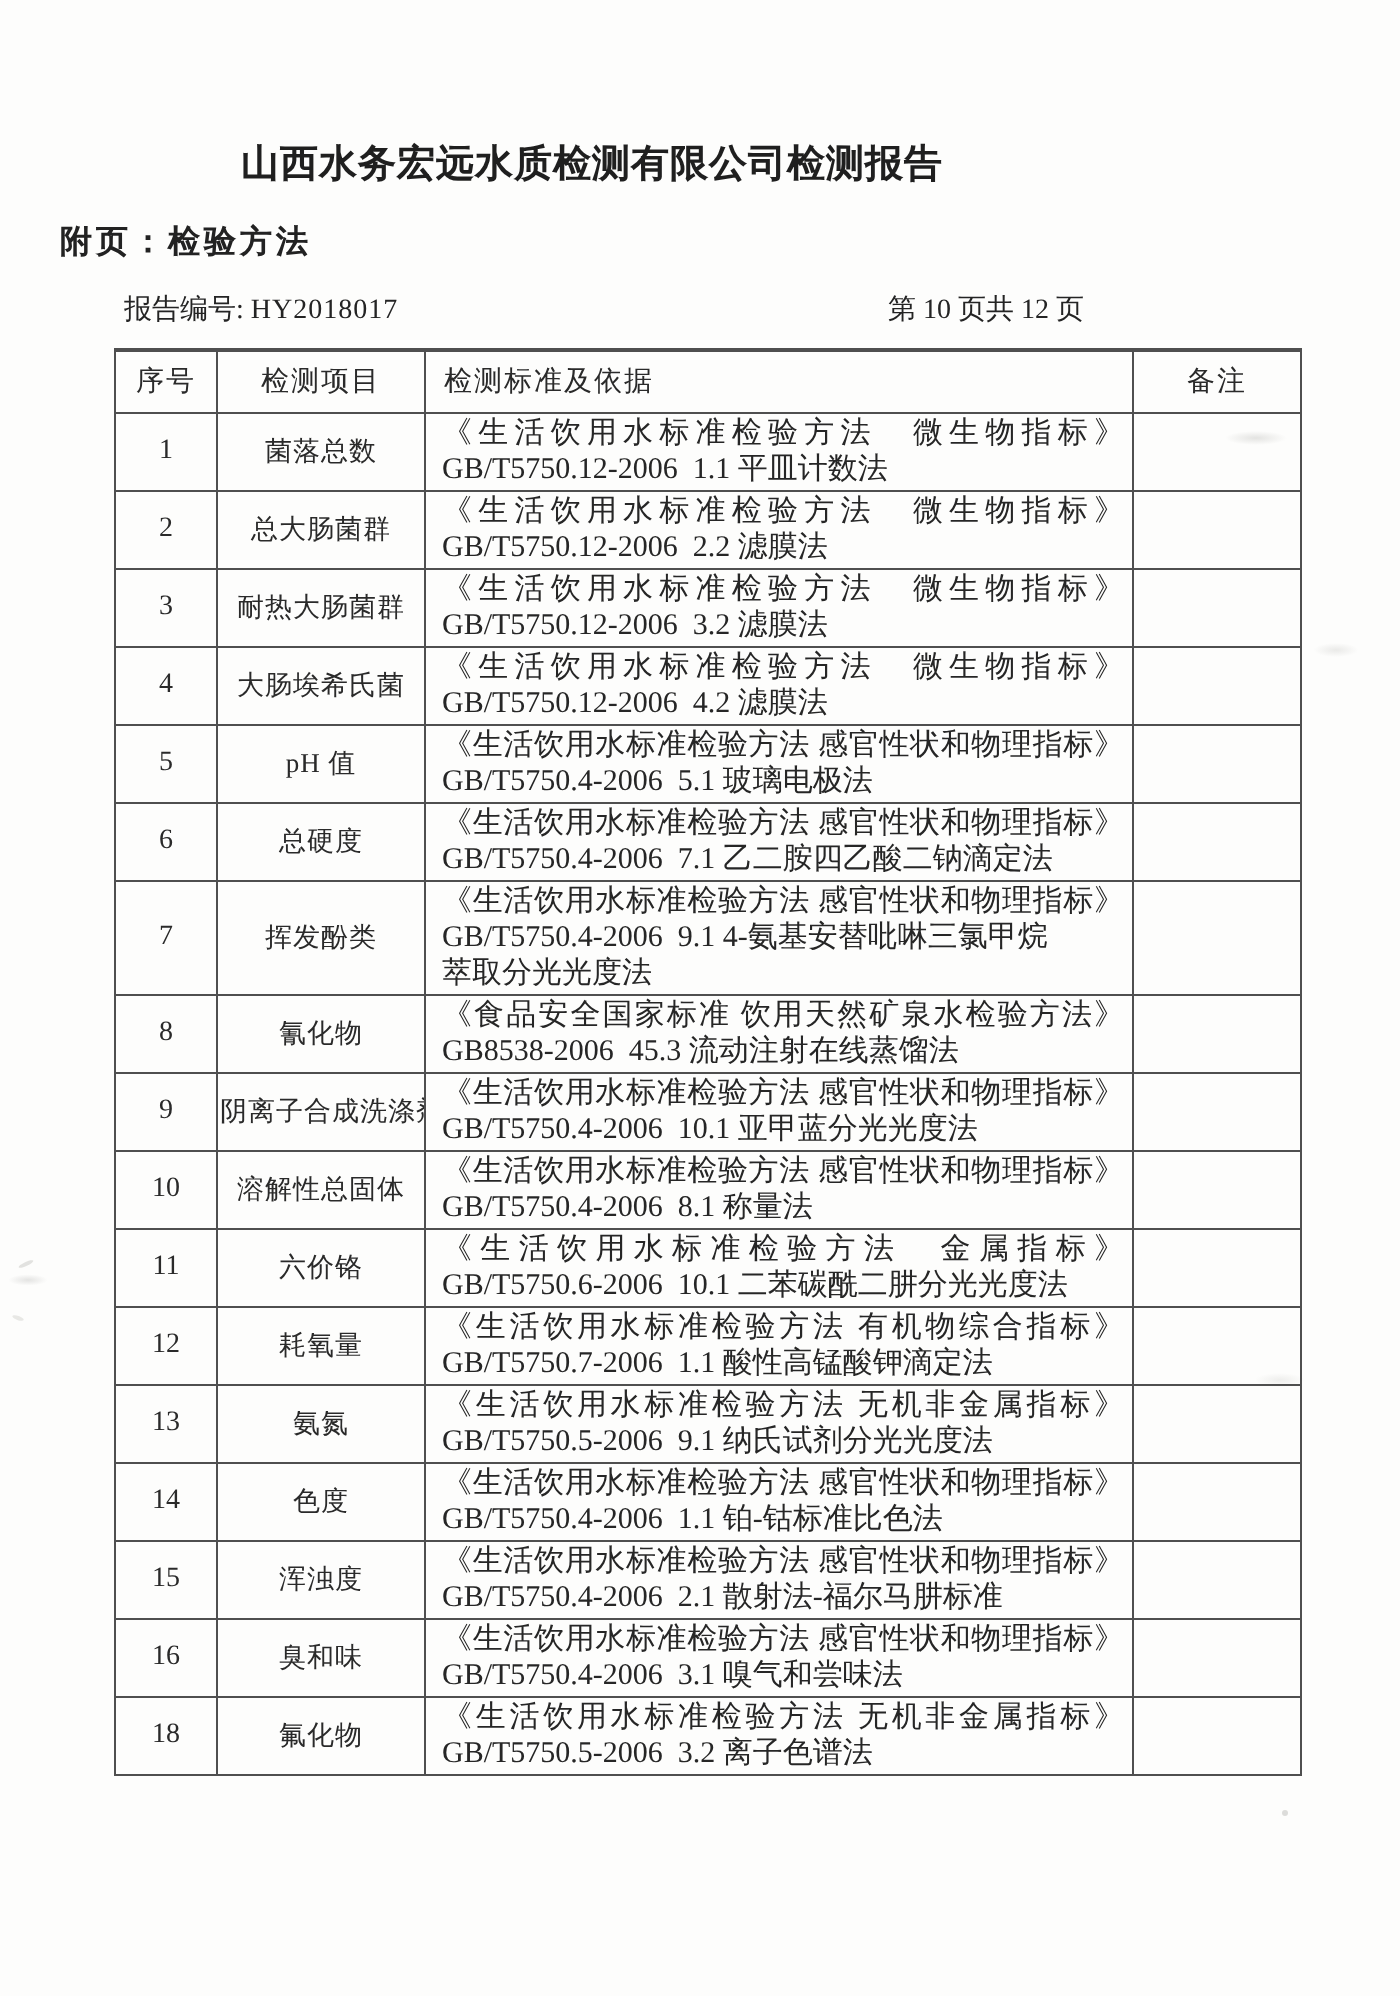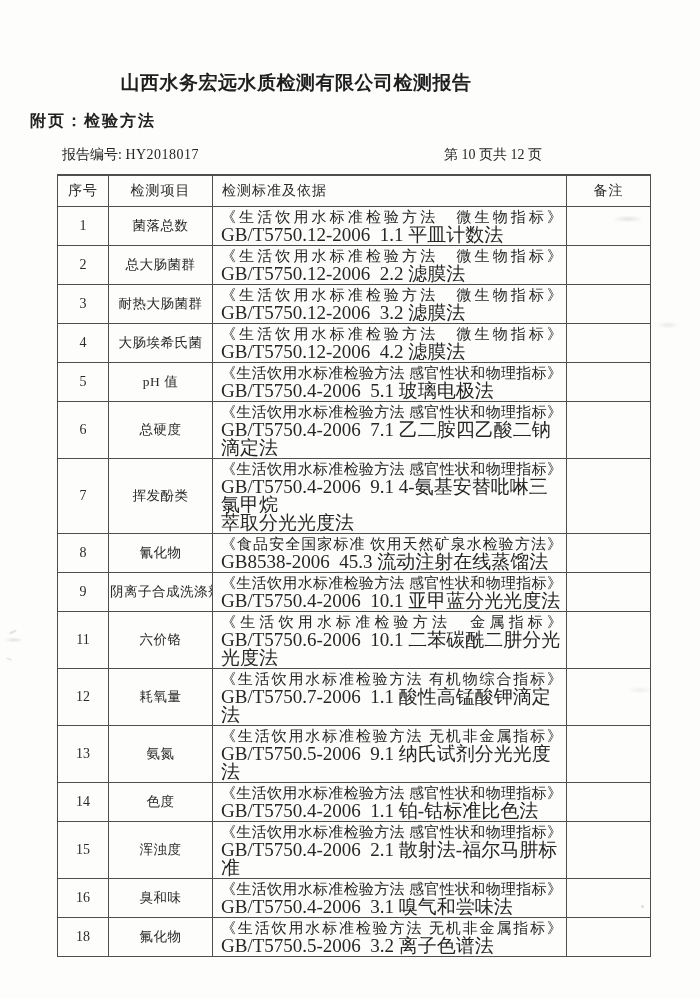--- a/index.html
+++ b/index.html
@@ -66,21 +66,21 @@
   td.c-std  { padding: 1px 4px 1px 8px; }
   td.c-remark { }
   .std1 {
     font-size: 15px; line-height: 18px;
     text-align: justify; text-align-last: justify;
     text-justify: inter-character;
     color: #262626;
     font-family: Liberation Serif, serif;
   }
   .std2 {
-    font-size: 19px; line-height: 18px;
+    font-size: 15px; line-height: 18px;
     white-space: pre-wrap;
     text-align: left;
     color: #262626;
   }
   .artifact { position: absolute; background: #c7c7c3; border-radius: 50%; }
   .artifact.a1 { left: 9px;  top: 631px; width: 8px; height: 2px; transform: rotate(-25deg); opacity: .5; }
   .artifact.a2 { left: 6px;  top: 658px; width: 6px; height: 2px; transform: rotate(20deg);  opacity: .4; }
   .artifact.a3 { left: 641px; top: 905px; width: 3px; height: 3px; opacity: .6; }
 </style>
 </head>
@@ -189,20 +189,29 @@
         <tr>
           <td class="c-no">9</td>
           <td class="c-item">阴离子合成洗涤剂</td>
           <td class="c-std">
             <div class="std1">《生活饮用水标准检验方法 感官性状和物理指标》</div>
             <div class="std2">GB/T5750.4-2006  10.1 亚甲蓝分光光度法</div>
           </td>
           <td class="c-remark"></td>
         </tr>
         <tr>
+          <td class="c-no">10</td>
+          <td class="c-item">溶解性总固体</td>
+          <td class="c-std">
+            <div class="std1">《生活饮用水标准检验方法 感官性状和物理指标》</div>
+            <div class="std2">GB/T5750.4-2006  8.1 称量法</div>
+          </td>
+          <td class="c-remark"></td>
+        </tr>
+        <tr>
           <td class="c-no">11</td>
           <td class="c-item">六价铬</td>
           <td class="c-std">
             <div class="std1">《生活饮用水标准检验方法　金属指标》</div>
             <div class="std2">GB/T5750.6-2006  10.1 二苯碳酰二肼分光光度法</div>
           </td>
           <td class="c-remark"></td>
         </tr>
         <tr>
           <td class="c-no">12</td>

